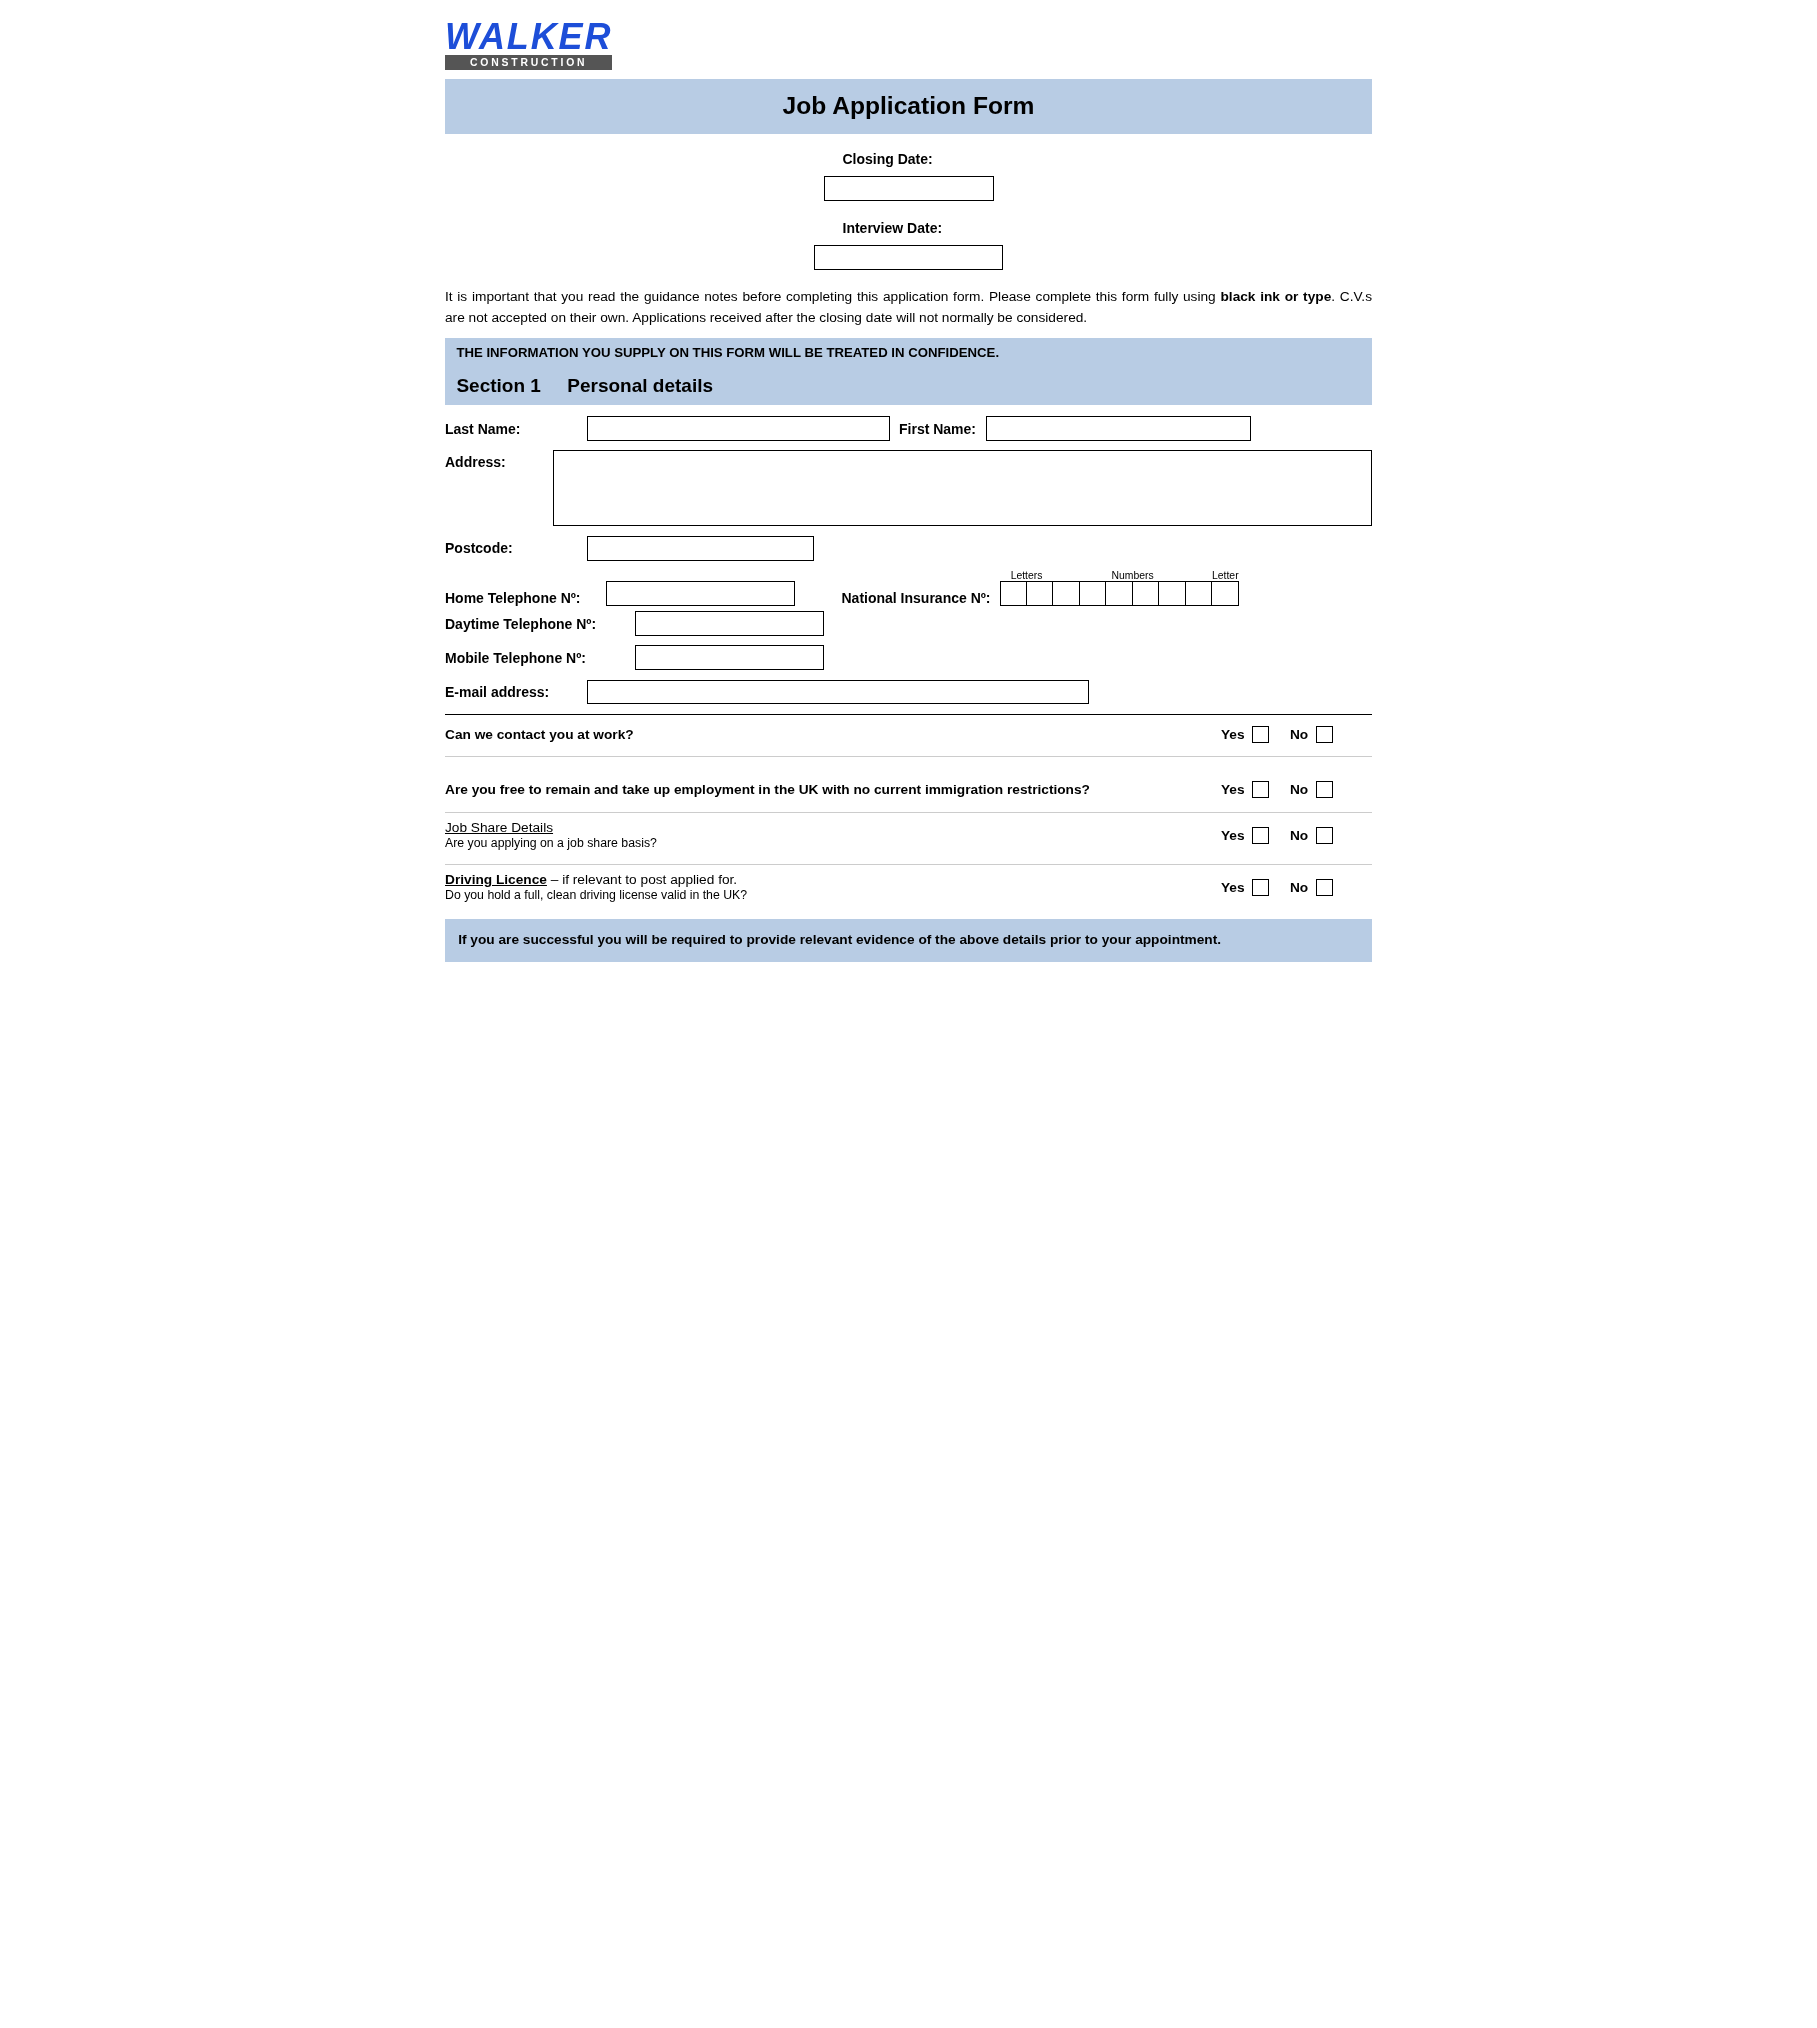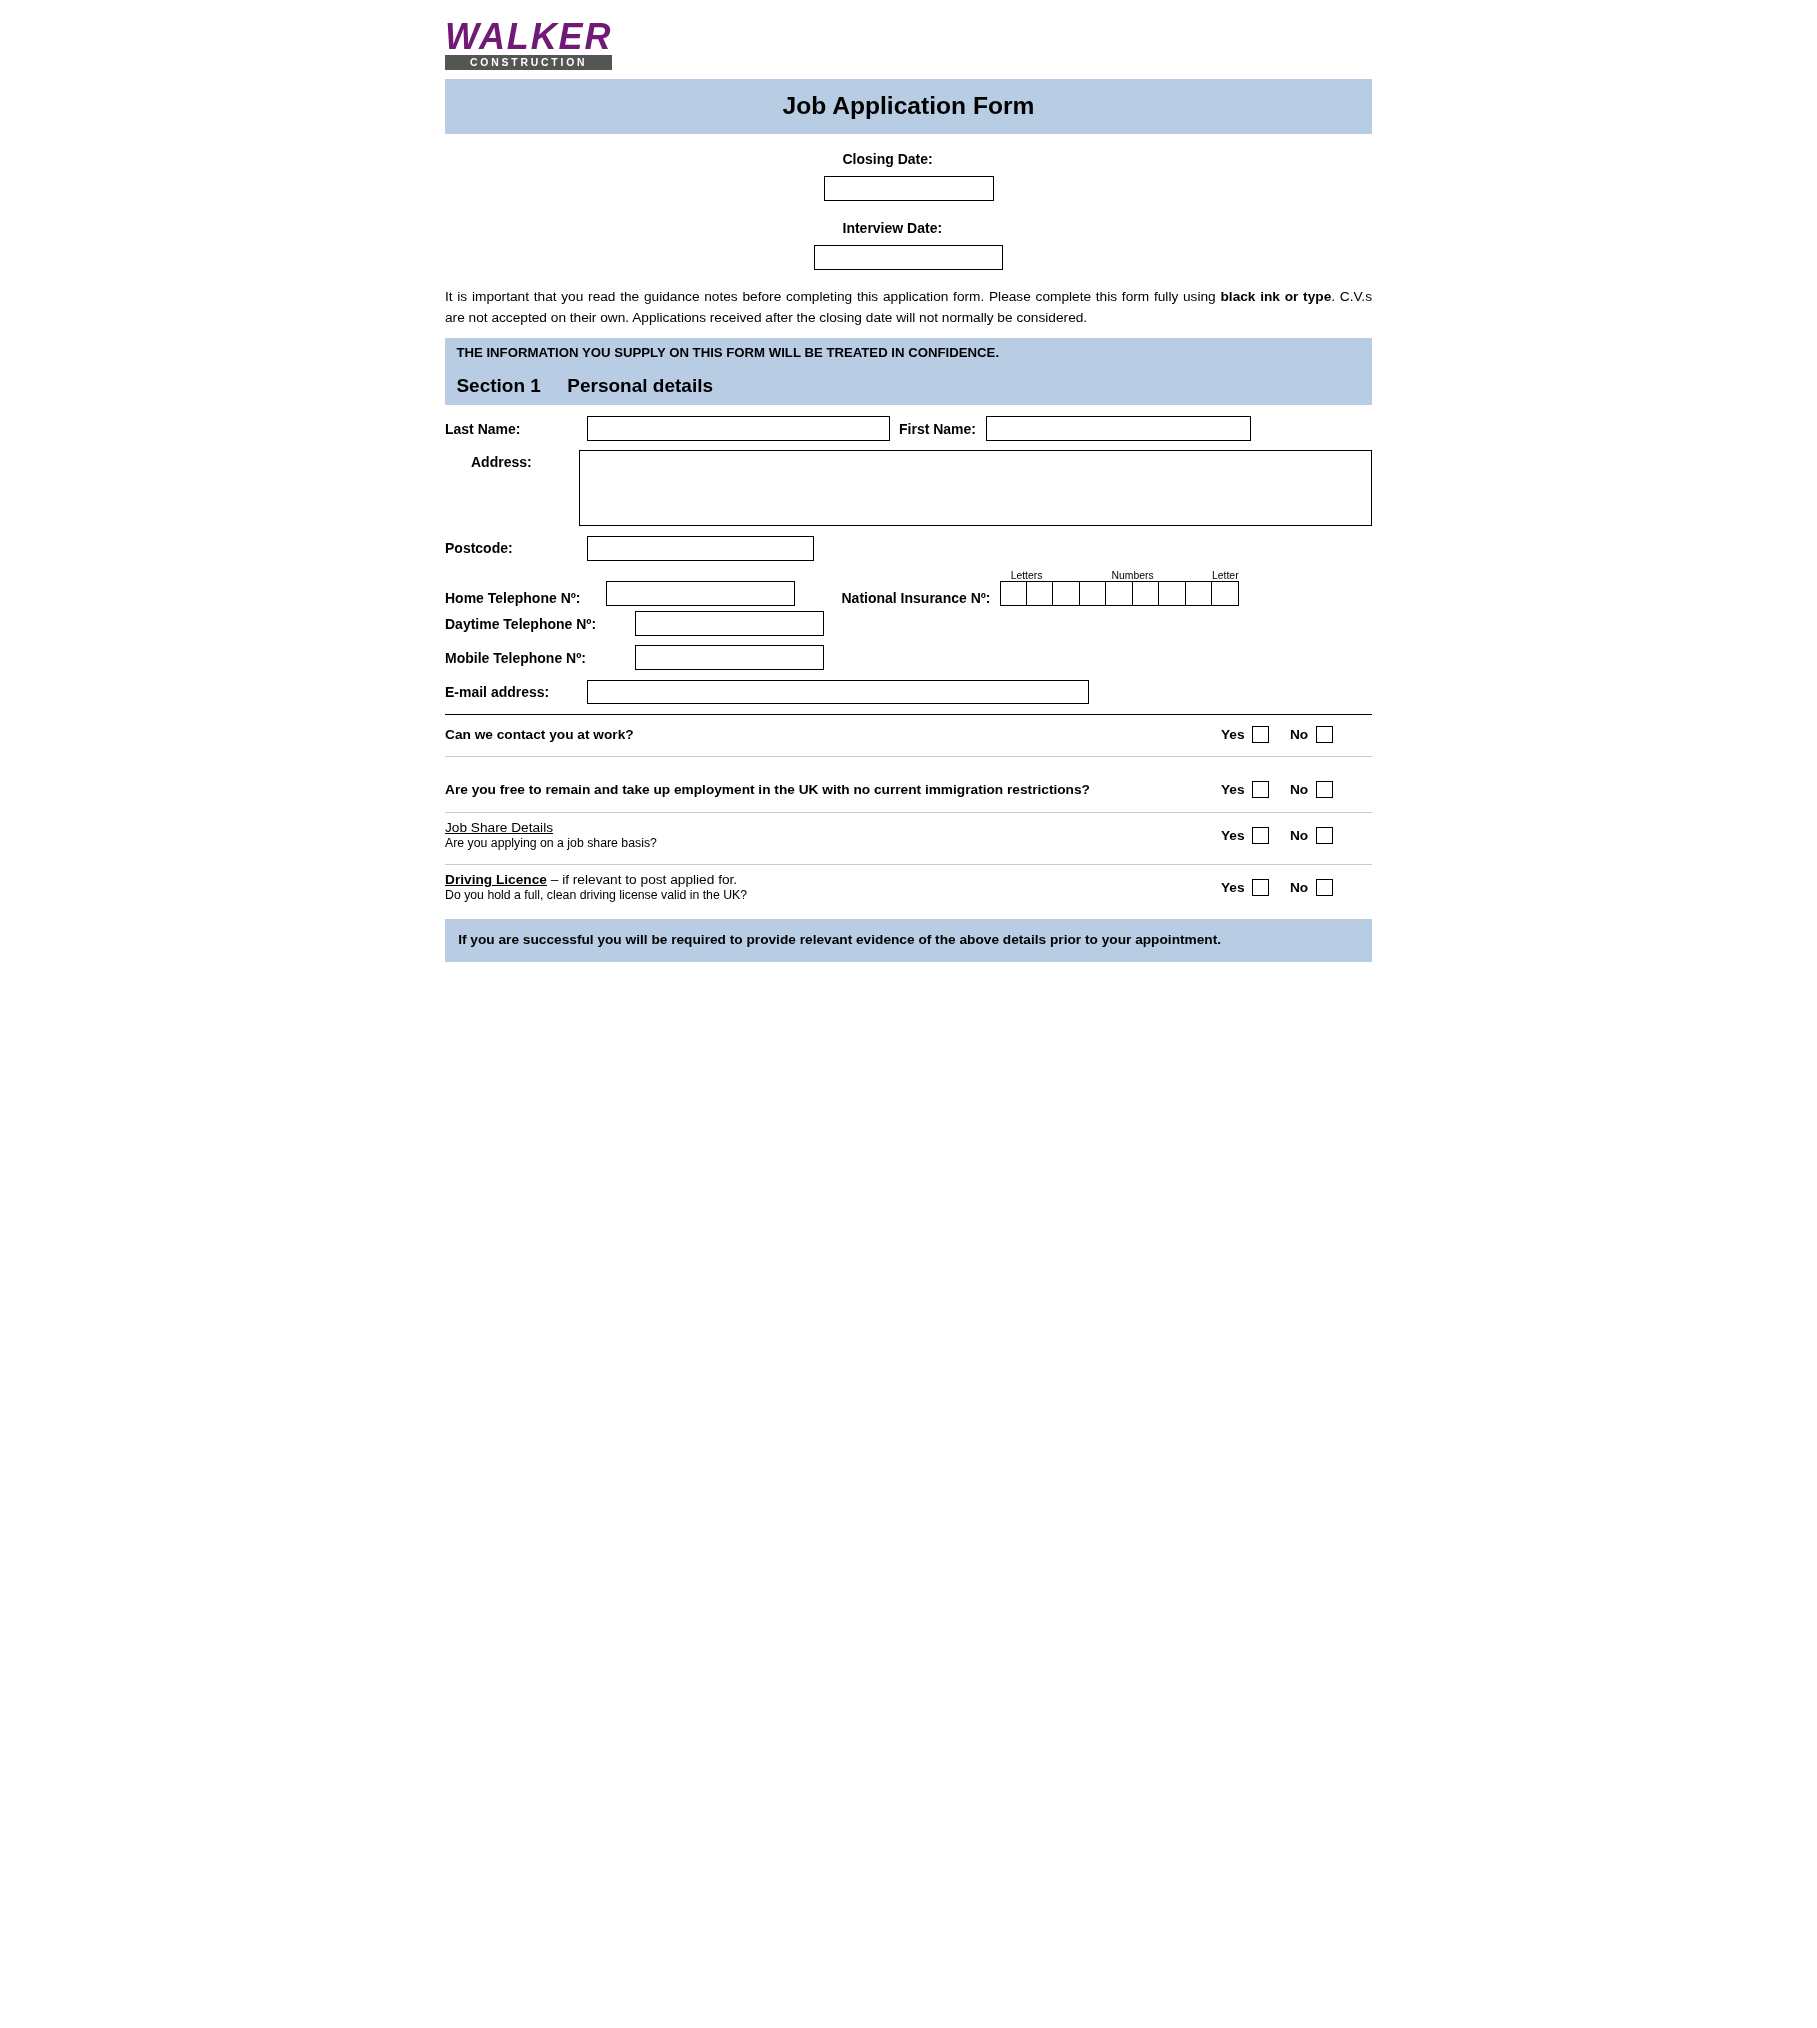--- a/index.html
+++ b/index.html
@@ -16,21 +16,21 @@
       display: flex;
       align-items: flex-start;
       margin-bottom: 9.5px;
     }
     .logo-area {
       margin-right: 28px;
     }
     .logo-walker {
       font-size: 36px;
       font-weight: 900;
-      color: #701a75;
+      color: #1d4ed8;
       letter-spacing: 1.9px;
       line-height: 1;
       font-style: italic;
     }
     .logo-construction {
       background: #555;
       color: #fff;
       font-size: 10.4px;
       font-weight: bold;
       letter-spacing: 2.8px;
@@ -218,21 +218,20 @@
       text-align: center;
     }
     .ni-all-cells {
       display: flex;
     }
     .address-row {
       display: flex;
       align-items: flex-start;
       gap: 23px;
       margin-bottom: 9.5px;
-      margin-left: 26px;
     }
     .address-label {
       font-weight: bold;
       min-width: 85px;
       padding-top: 3.8px;
     }
     .job-share-link {
       text-decoration: underline;
       font-weight: normal;
     }

